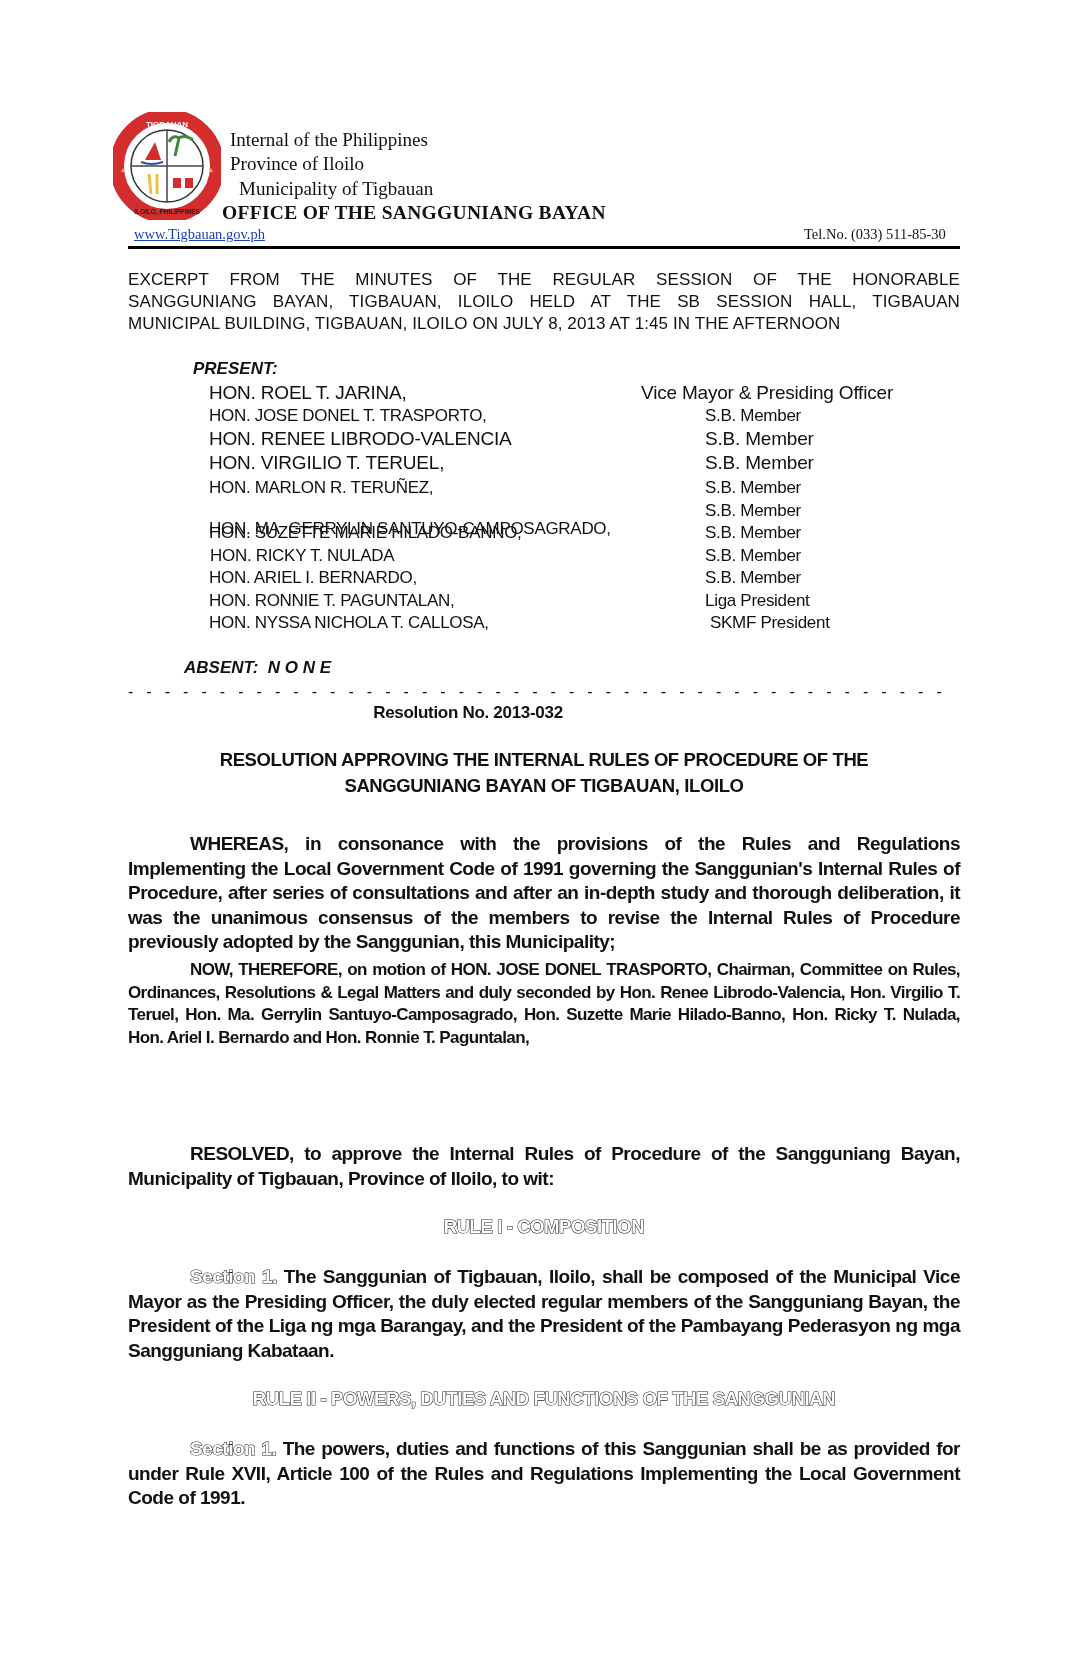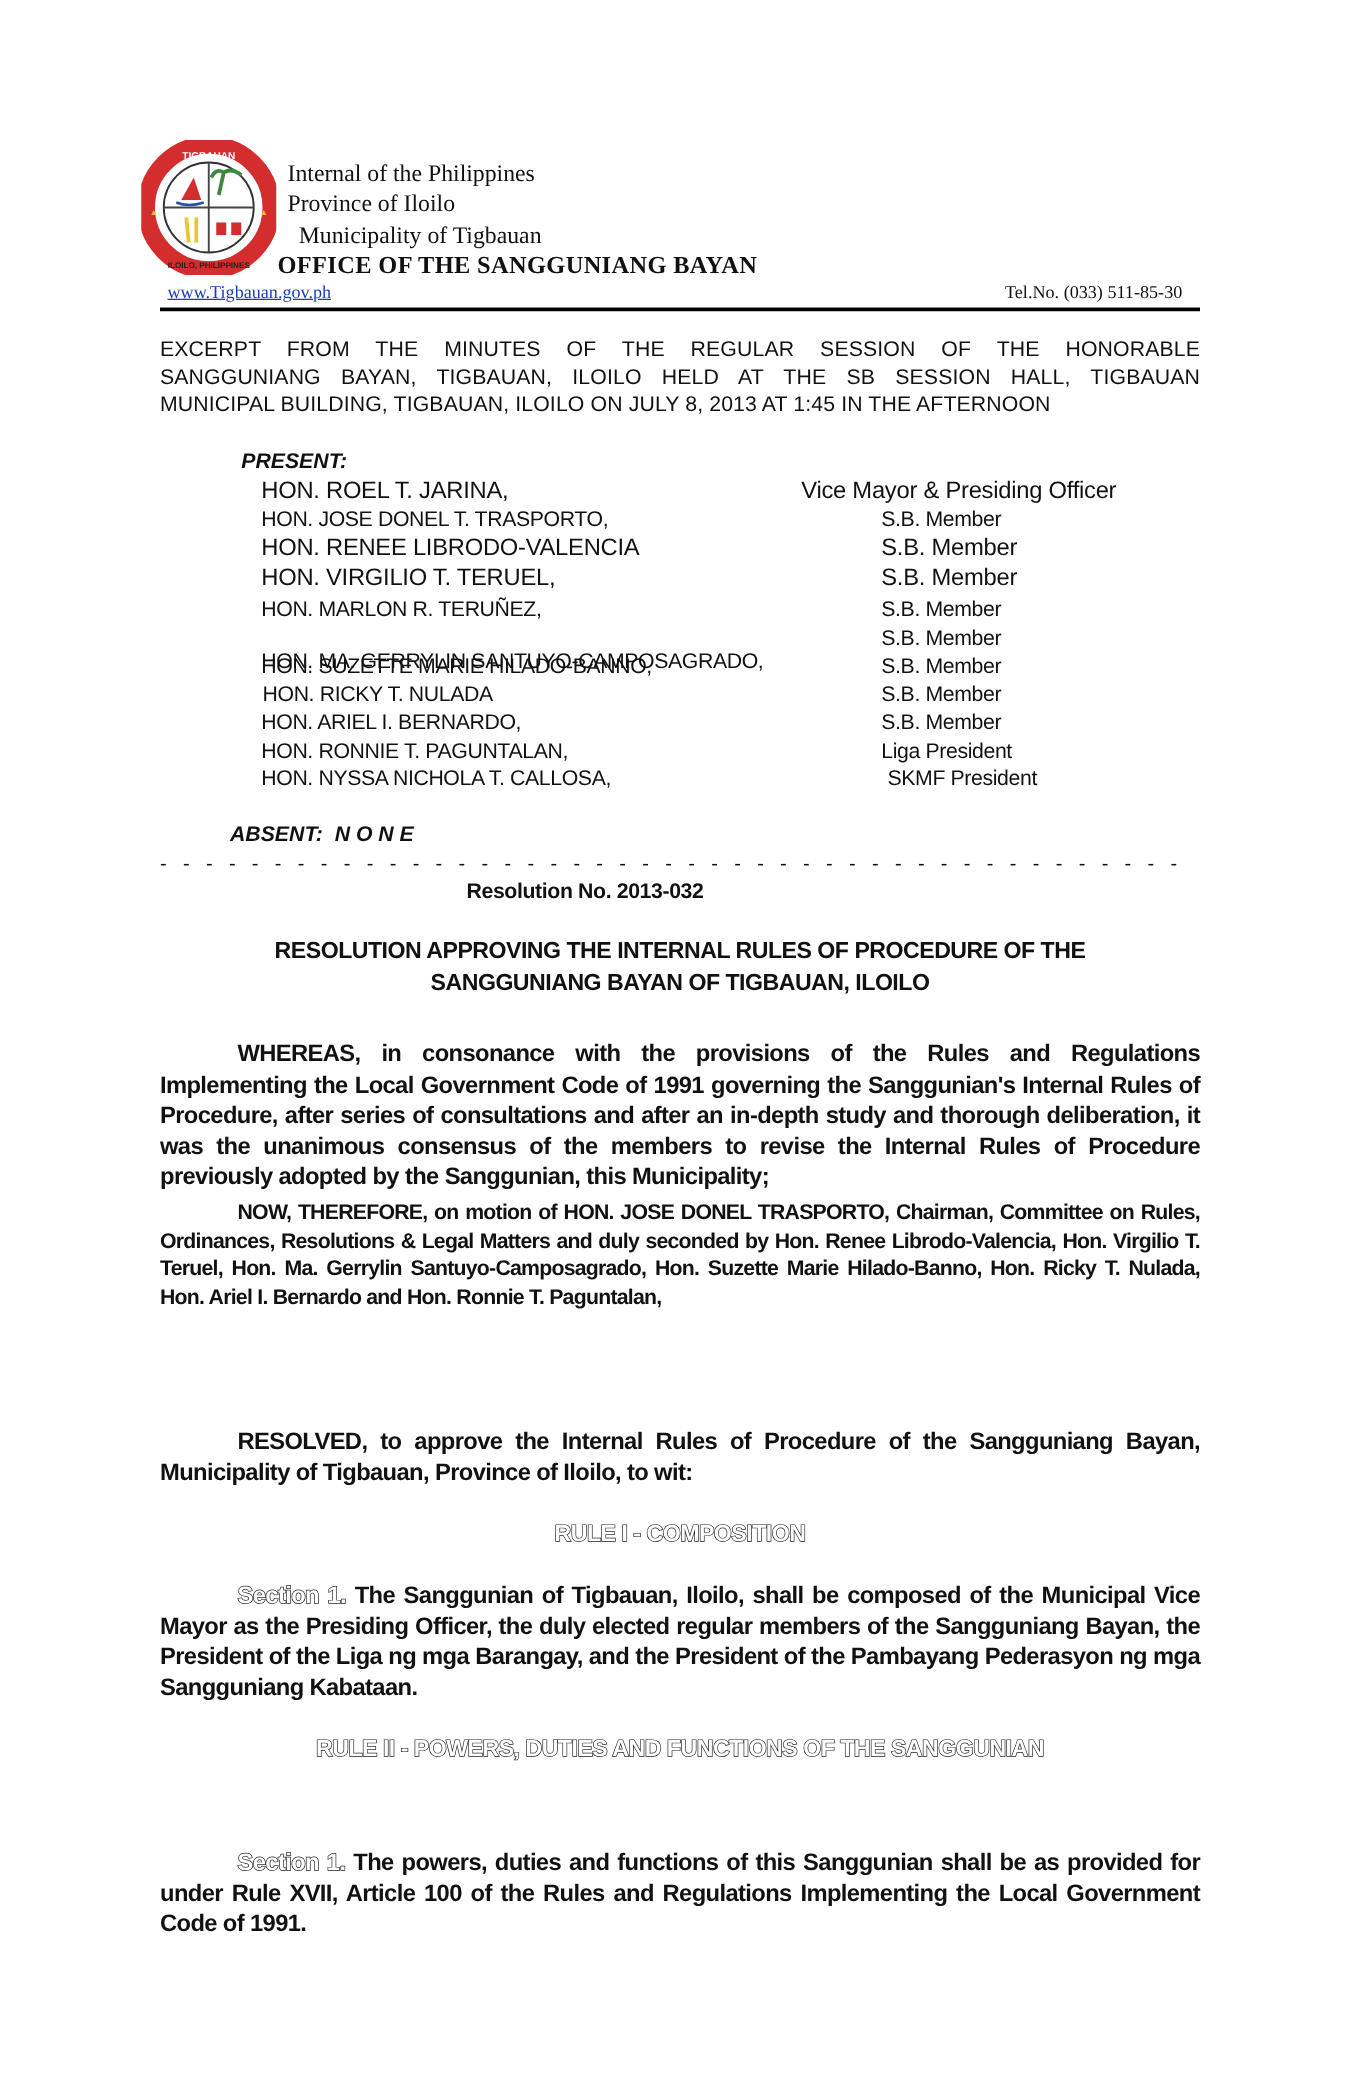--- a/index.html
+++ b/index.html
@@ -119,15 +119,15 @@
 <div class="para sans" style="top:1142px;">
   <span class="indent"></span><span>RESOLVED, to approve the Internal Rules of Procedure of the Sangguniang Bayan, Municipality of Tigbauan, Province of Iloilo, to wit:</span>
 </div>
 
 <div class="rule-h sans txt-stroke" style="top:1216px;">RULE I  -  COMPOSITION</div>
 <div class="para sans" style="top:1265px;">
   <span class="indent"></span><span class="txt-stroke">Section 1.</span><span> The Sanggunian of Tigbauan, Iloilo, shall be composed of the Municipal Vice Mayor as the Presiding Officer, the duly elected regular members of the  Sangguniang Bayan, the President of the Liga ng mga  Barangay, and the President of the Pambayang Pederasyon ng mga Sangguniang Kabataan.</span>
 </div>
 
 <div class="rule-h sans txt-stroke" style="top:1388px;text-align:center;">RULE II -  POWERS, DUTIES AND FUNCTIONS OF THE SANGGUNIAN</div>
-<div class="para sans" style="top:1437px;margin-top:42px;">
+<div class="para sans" style="top:1437px;">
   <span class="indent"></span><span class="txt-stroke">Section 1.</span><span> The powers, duties and functions of this Sanggunian shall be as provided for under Rule XVII, Article 100 of the Rules and Regulations Implementing the Local Government Code of 1991.</span>
 </div>
 
 </body></html>

